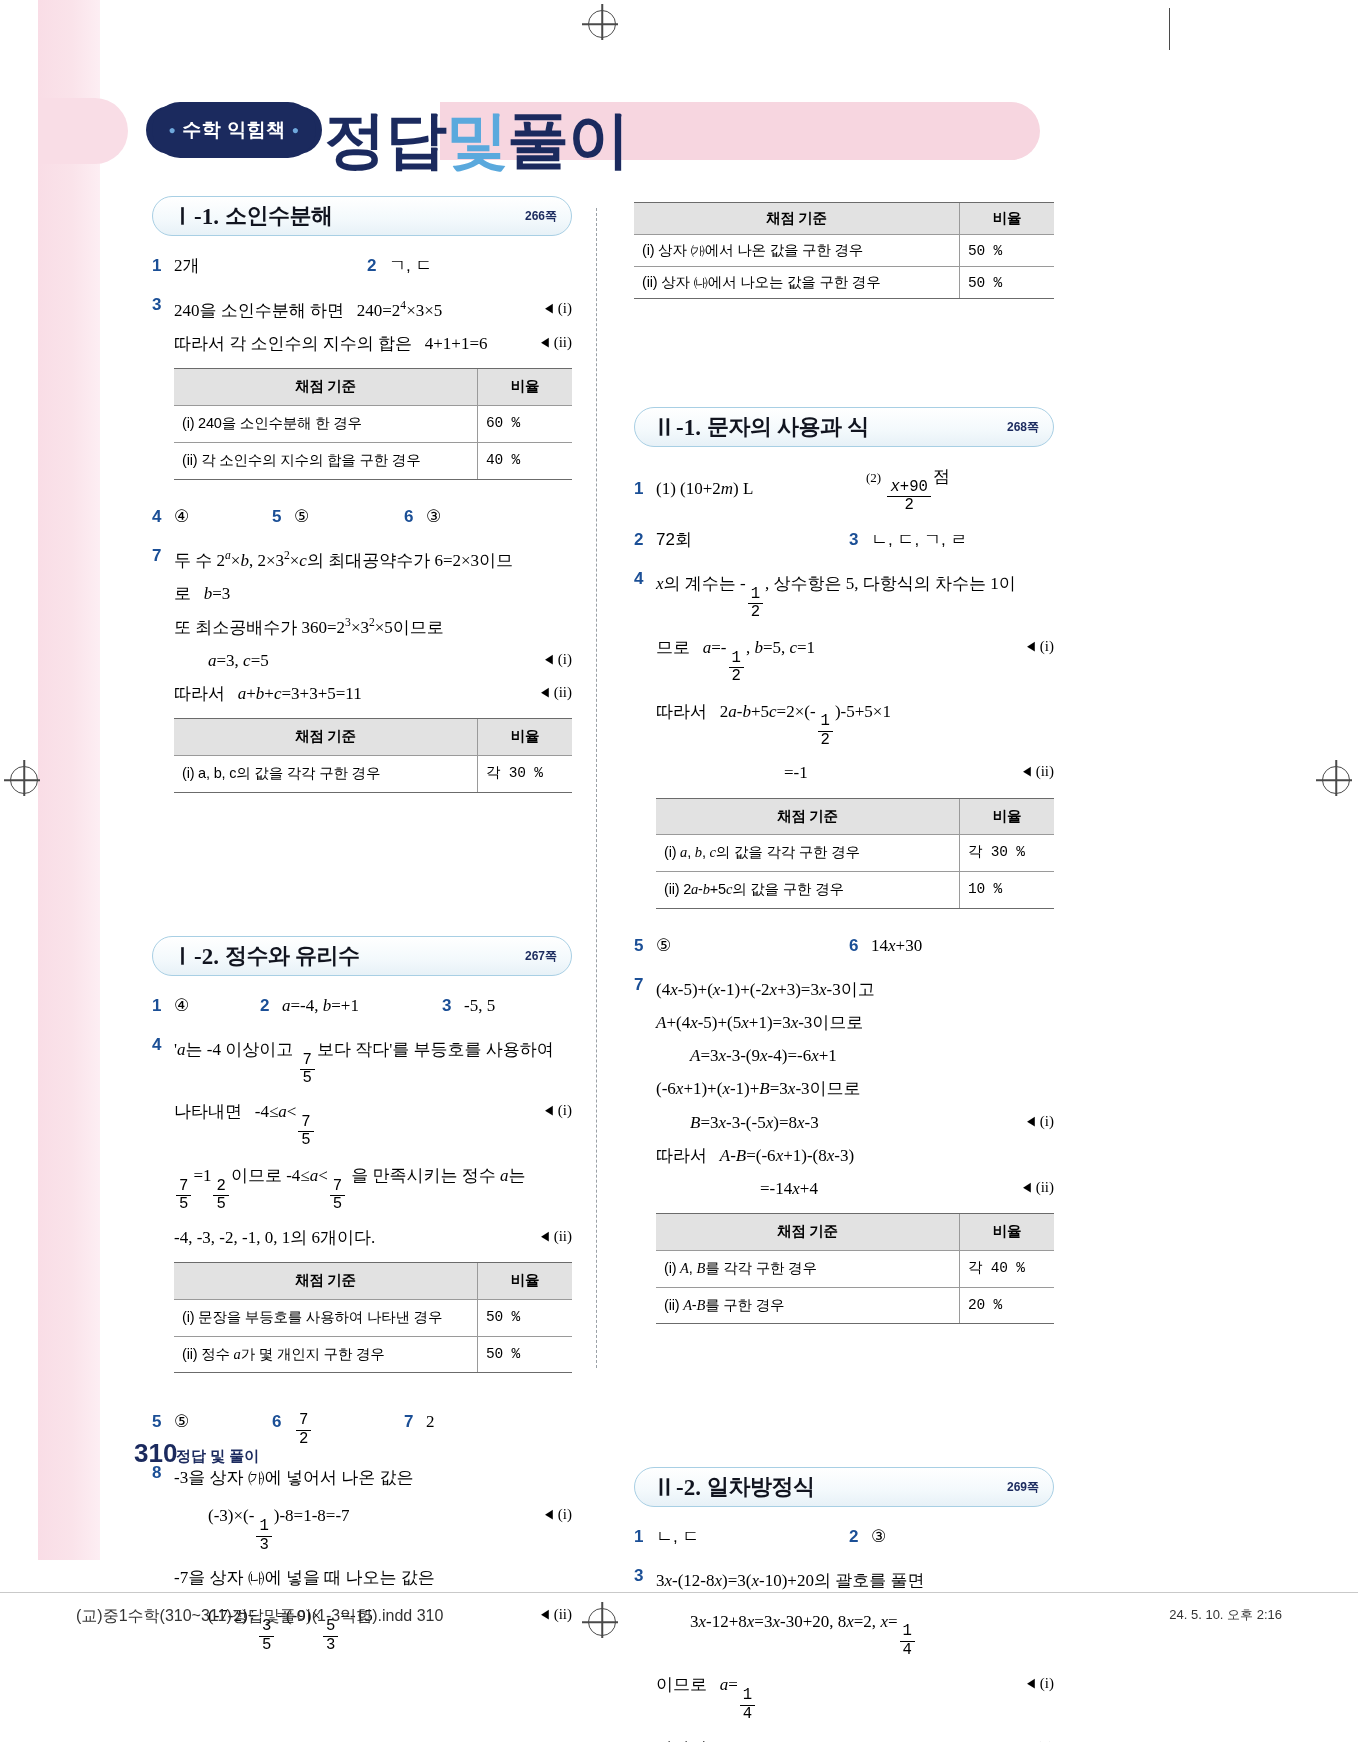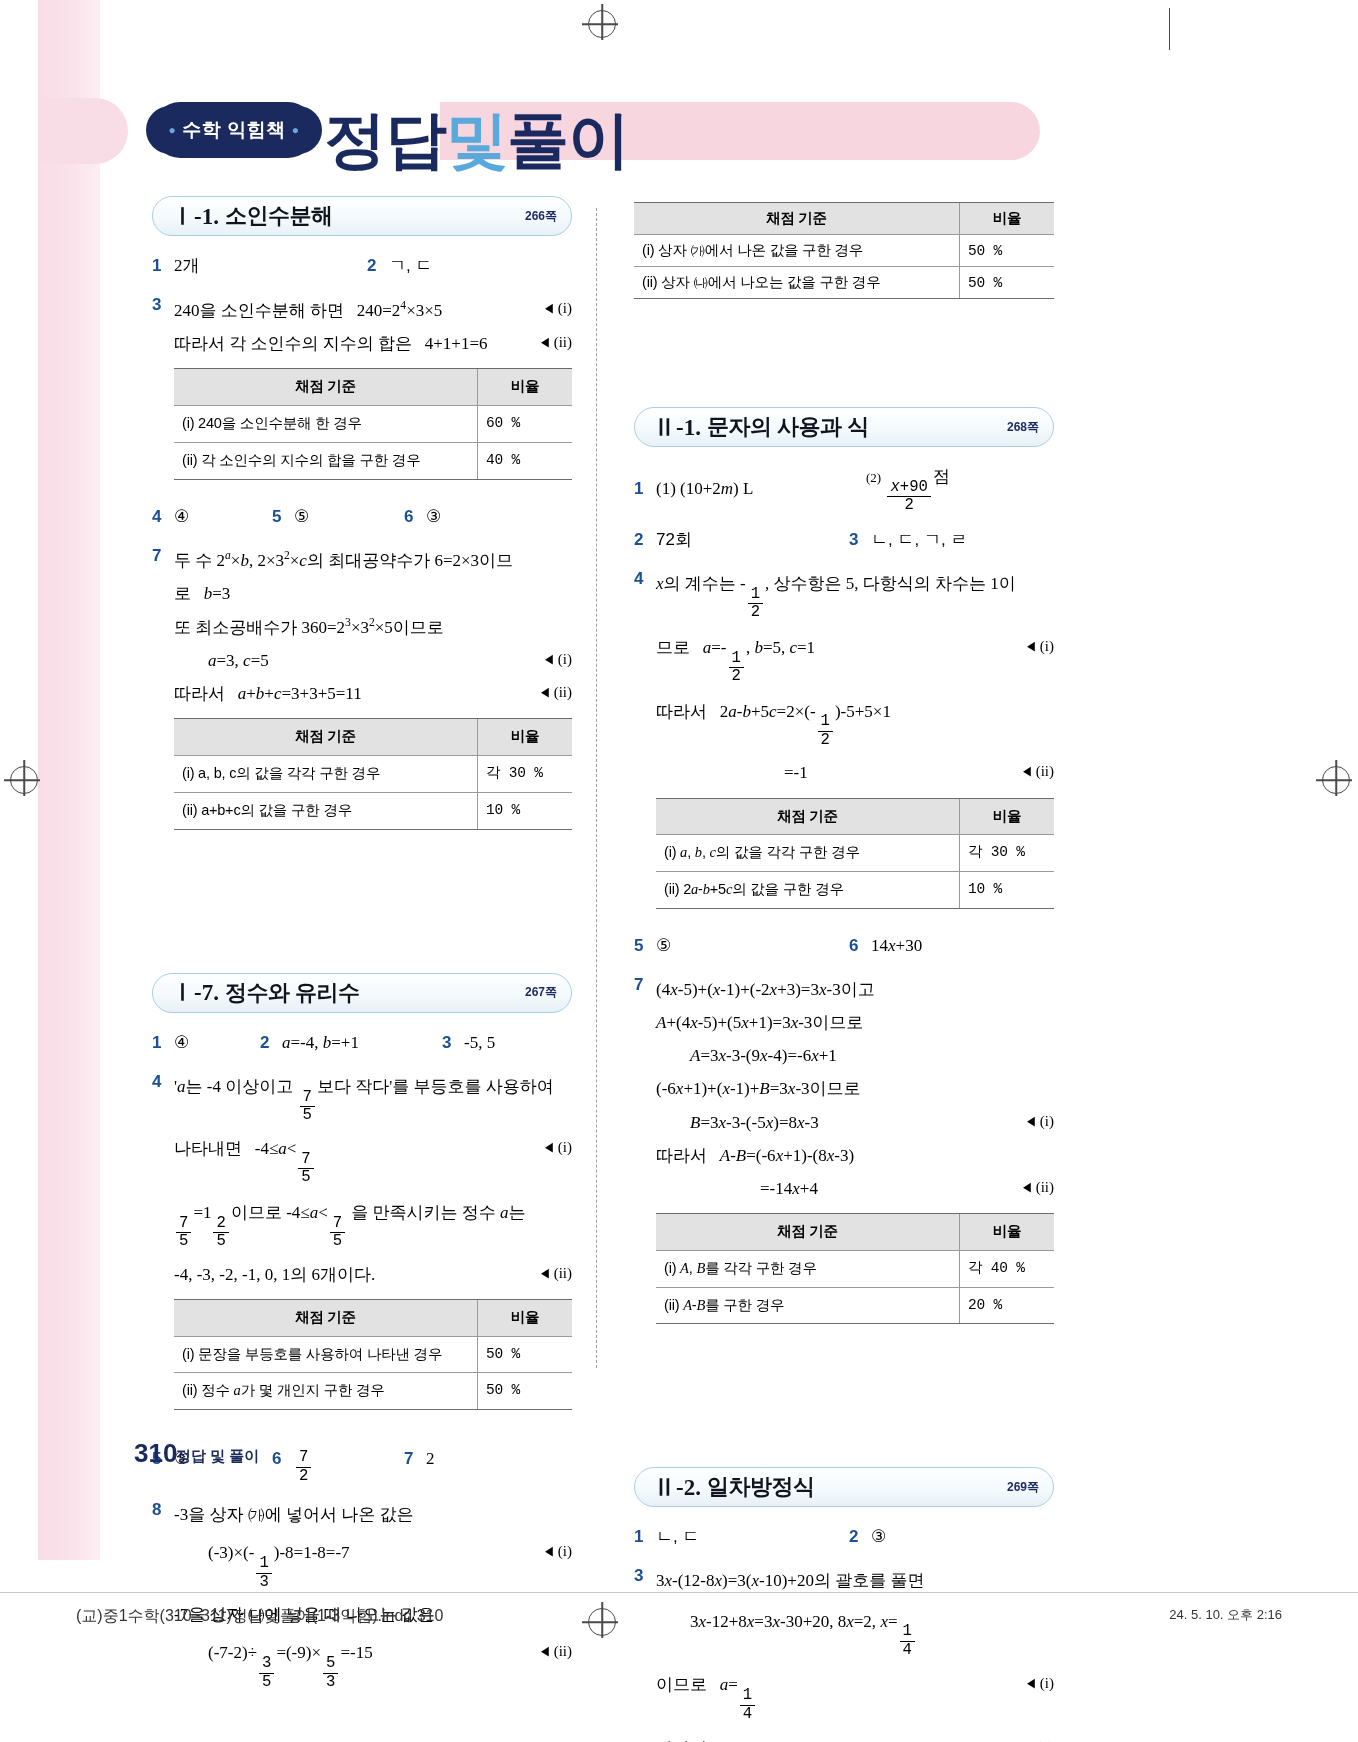--- a/index.html
+++ b/index.html
@@ -378,33 +378,29 @@
         <table class="grade">
           <tbody>
               <tr>
             <th>채점 기준</th>
             <th class="w-ratio">비율</th>
           </tr>
           <tr>
             <td>(i) a, b, c의 값을 각각 구한 경우</td>
             <td class="ratio">각 30 %</td>
           </tr>
-          <tr>
-            <td>(ii) a+b+c의 값을 구한 경우</td>
-            <td class="ratio">10 %</td>
-          </tr>
         </tbody>
           </table>
       </div>
     </div>
 
     <div class="spacer-lg"></div>
 
     <div class="sec">
-      <span class="sec-num">Ⅰ-7.</span>
+      <span class="sec-num">Ⅰ-2.</span>
       <span class="sec-title">정수와 유리수</span>
       <span class="sec-page">267쪽</span>
     </div>
 
     <div class="qrow">
       <div class="inline-parts">
         <div class="ipart" style="width:108px;">
           <span class="qnum">1</span>
           <span>④</span>
         </div>

